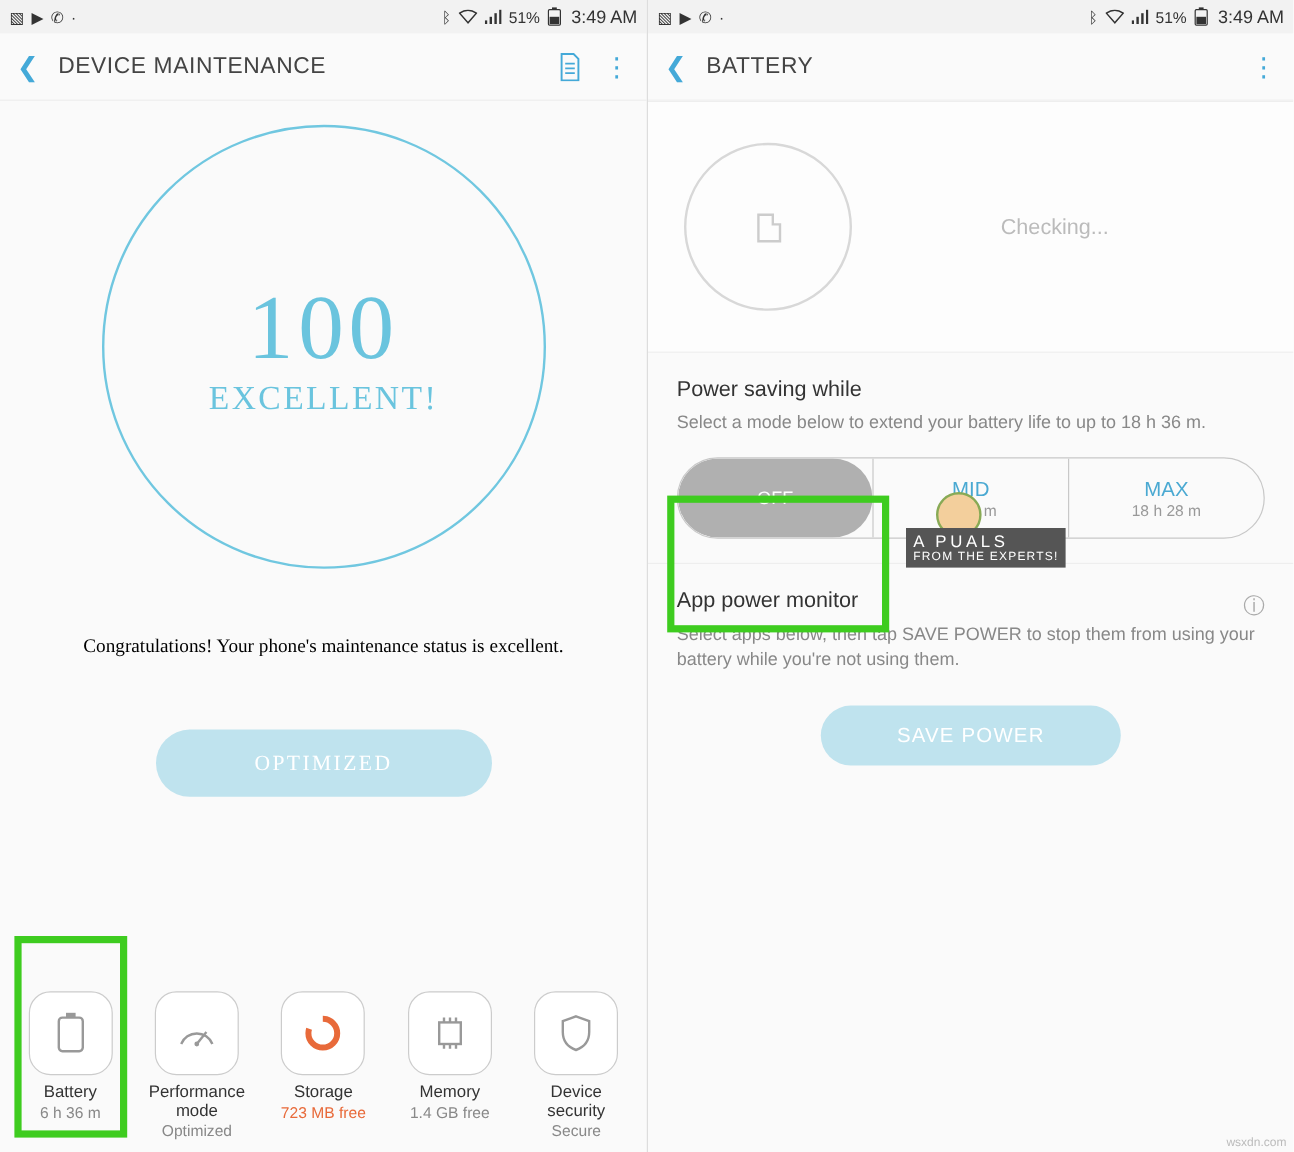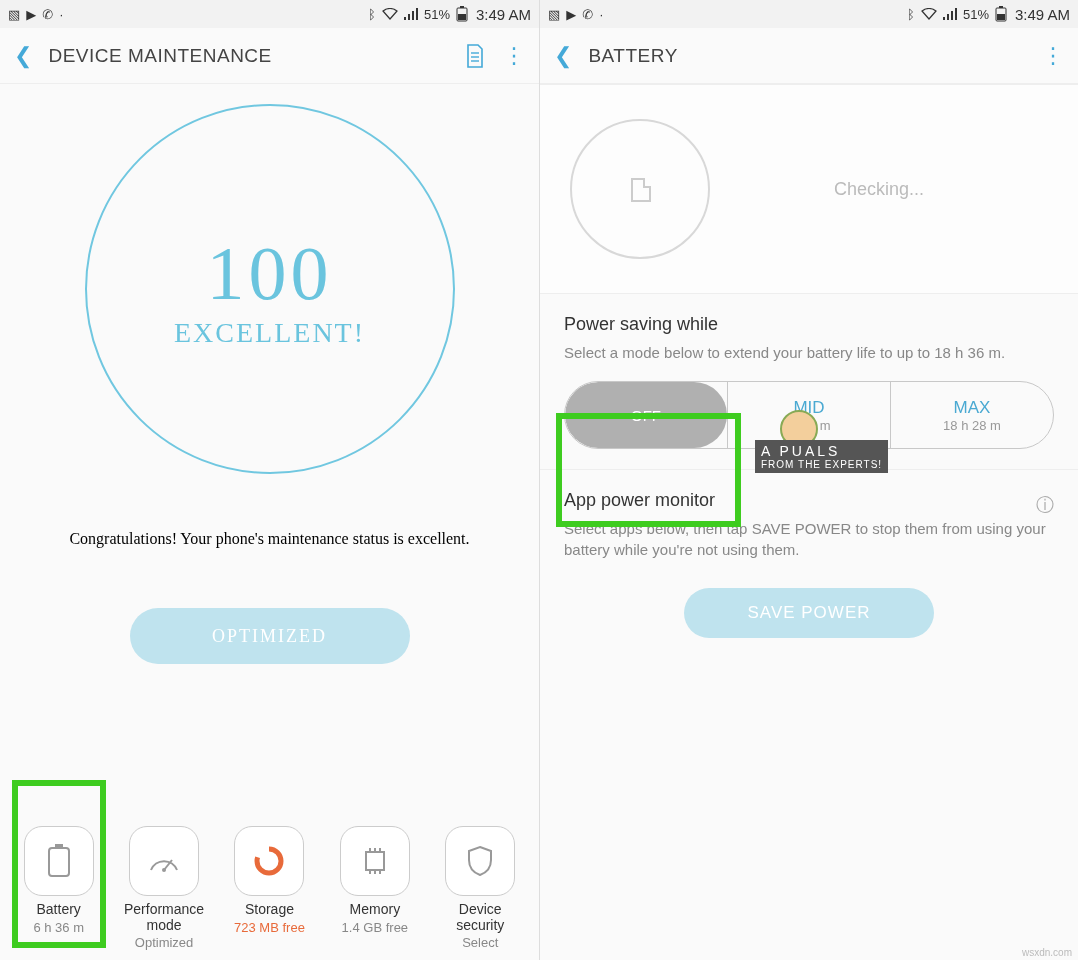--- a/index.html
+++ b/index.html
@@ -290,21 +290,21 @@
     </div>
     <div class="tile">
       <div class="iconbox">
           <span>
         <svg width="26" height="32" viewBox="0 0 26 32">
               <path d="M13 2 L24 6 V15 Q24 26 13 30 Q2 26 2 15 V6 Z" fill="none" stroke="#999" stroke-width="2"></path>
             </svg>
       </span>
         </div>
       <div class="lbl">Device security</div>
-      <div class="sub">Select</div>
+      <div class="sub">Secure</div>
     </div>
   </div>
 
   <div class="highlight-green" style="left:12px;top:780px;width:94px;height:168px;"></div>
 </div>
 
 <div class="screen">
 
   <div class="statusbar">
     <div class="left-icons">

